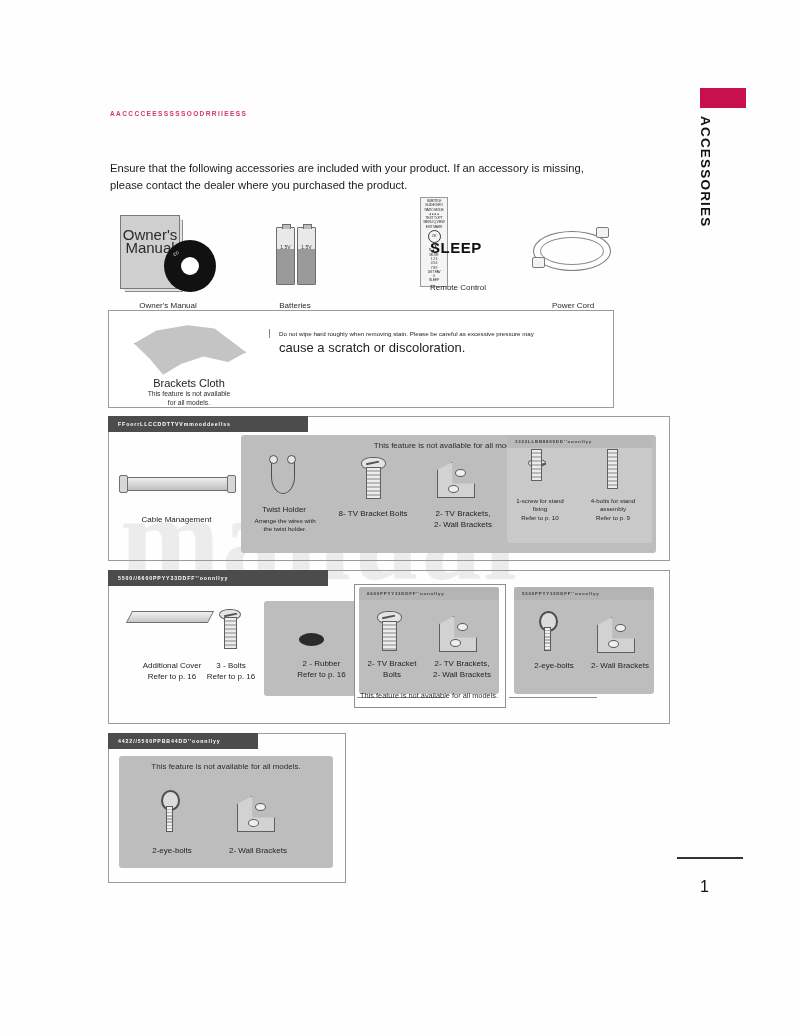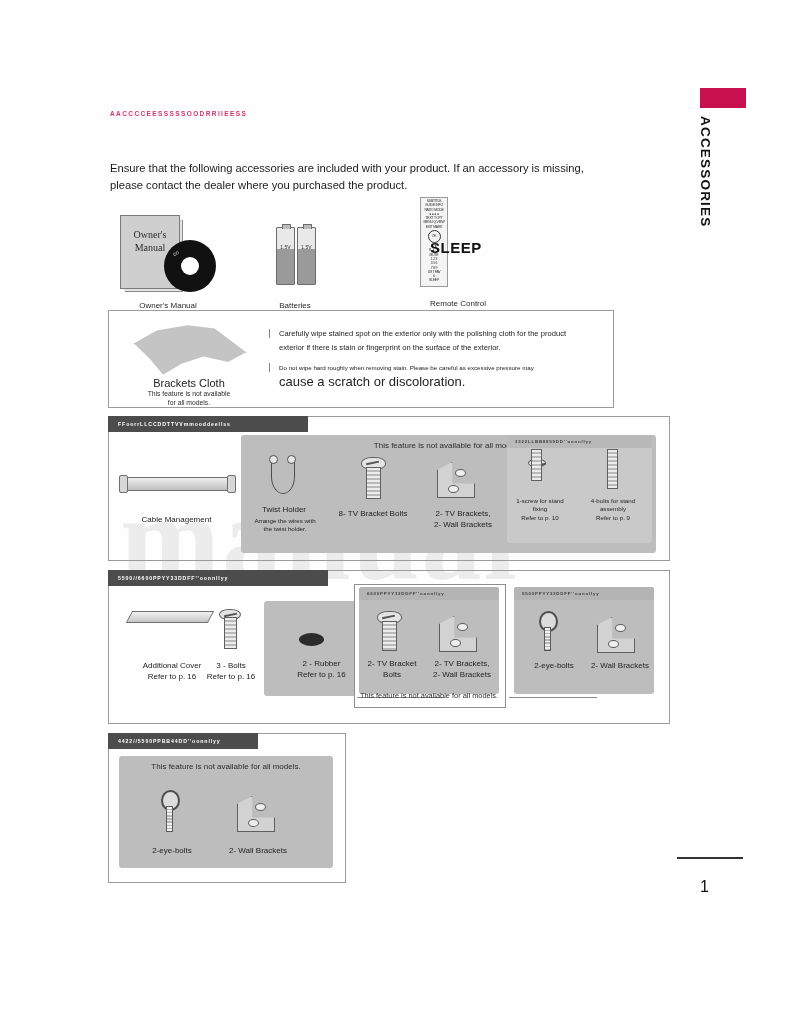--- a/index.html
+++ b/index.html
@@ -99,22 +99,22 @@
     background: #cfcfcf;
     border: 1px solid #7a7a7a;
     box-shadow: 3px 3px 0 -1px #e4e4e4, 4px 4px 0 -1px #8a8a8a;
   }
   .book-title {
     position: absolute;
     top: 12px;
     left: 0;
     right: 0;
     text-align: center;
-    font-family: Liberation Serif, serif;
-    font-size: 10px;
+    font-family: Liberation Sans, sans-serif;
+    font-size: 15px;
     line-height: 13px;
     color: #2b2b2b;
   }
   .disc {
     position: absolute;
     left: 56px;
     top: 35px;
     width: 52px;
     height: 52px;
     border-radius: 50%;
@@ -565,37 +565,40 @@
             <div>MUTE</div>
             <div>1  2  3</div>
             <div>4  5  6</div>
             <div>7  8  9</div>
             <div>LIST  FAV</div>
             <div>0</div>
             <div>SLEEP</div>
           </div>
       </div>
       <div class="page-overlay">SLEEP</div>
-      <div class="acc-caption" style="bottom:2px;margin-top:48px;">Remote Control</div>
-    </div>
-
+      <div class="acc-caption" style="bottom:18px;margin-top:48px;">Remote Control</div>
+    </div>
+
+    <div class="acc-item" style="left:415px;top:0;width:100px;height:105px;">
+      <div class="cord"></div>
+      <div class="cord2"></div>
+      <div class="plug" style="left:73px;top:22px;"></div>
+      <div class="plug" style="left:9px;top:52px;"></div>
+      <div class="acc-caption">Power Cord</div>
+    </div>
   </div>
 
   <div class="cloth-box">
     <div class="cloth-shape"></div>
     <div class="cloth-title">Brackets Cloth</div>
     <div class="cloth-note">
       <span>This feature is not available</span><br>
       <span>for all models.</span>
     </div>
     <div class="bullets">
-      <div class="bullet b-big">
-        <span>Carefully wipe stained spot on the exterior only with the polishing cloth for the product</span><br>
-        <span>exterior if there is stain or fingerprint on the surface of the exterior.</span>
-      </div>
       <div class="bullet b-small">
         <span>Do not wipe hard roughly when removing stain. Please be careful as excessive pressure may</span><br>
         <span class="l2">cause a scratch or discoloration.</span>
       </div>
     </div>
   </div>
 
   <div class="watermark">manual</div>
 
   <div class="panel" style="left:108px;top:416px;width:560px;height:143px;">

